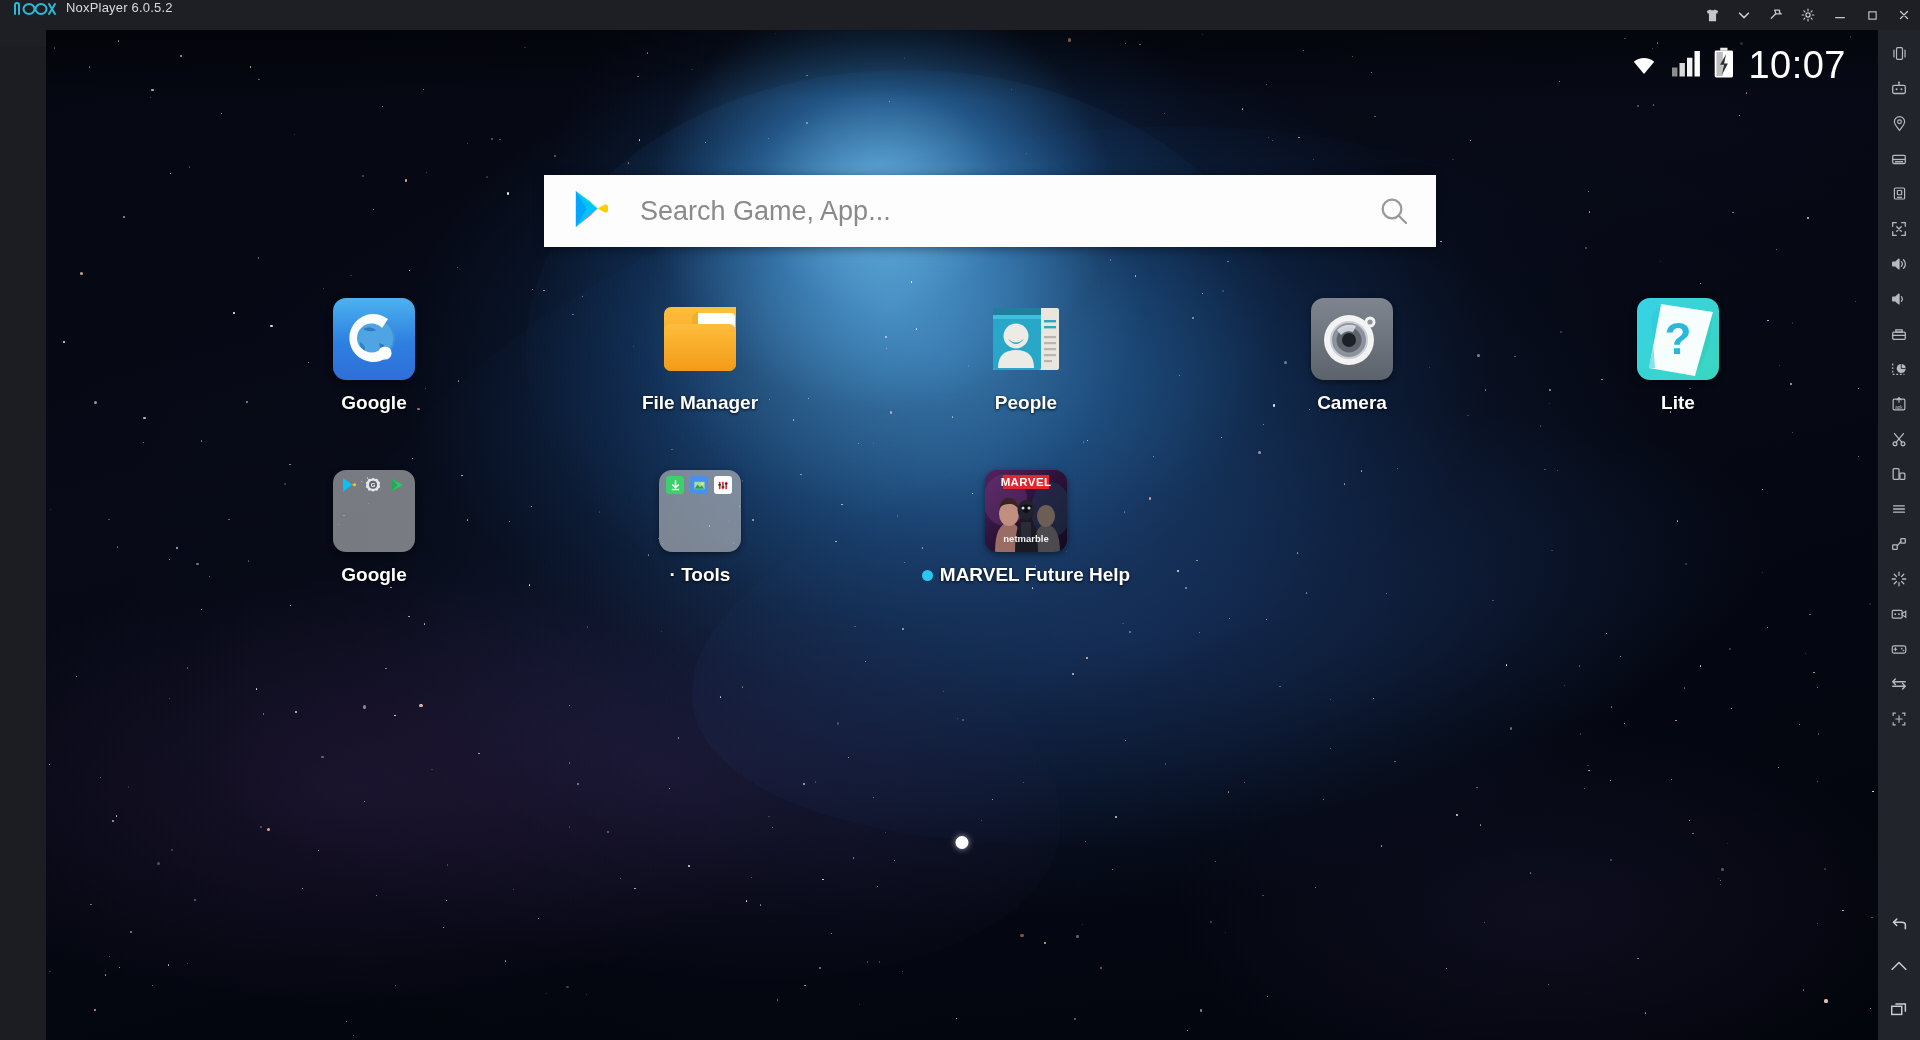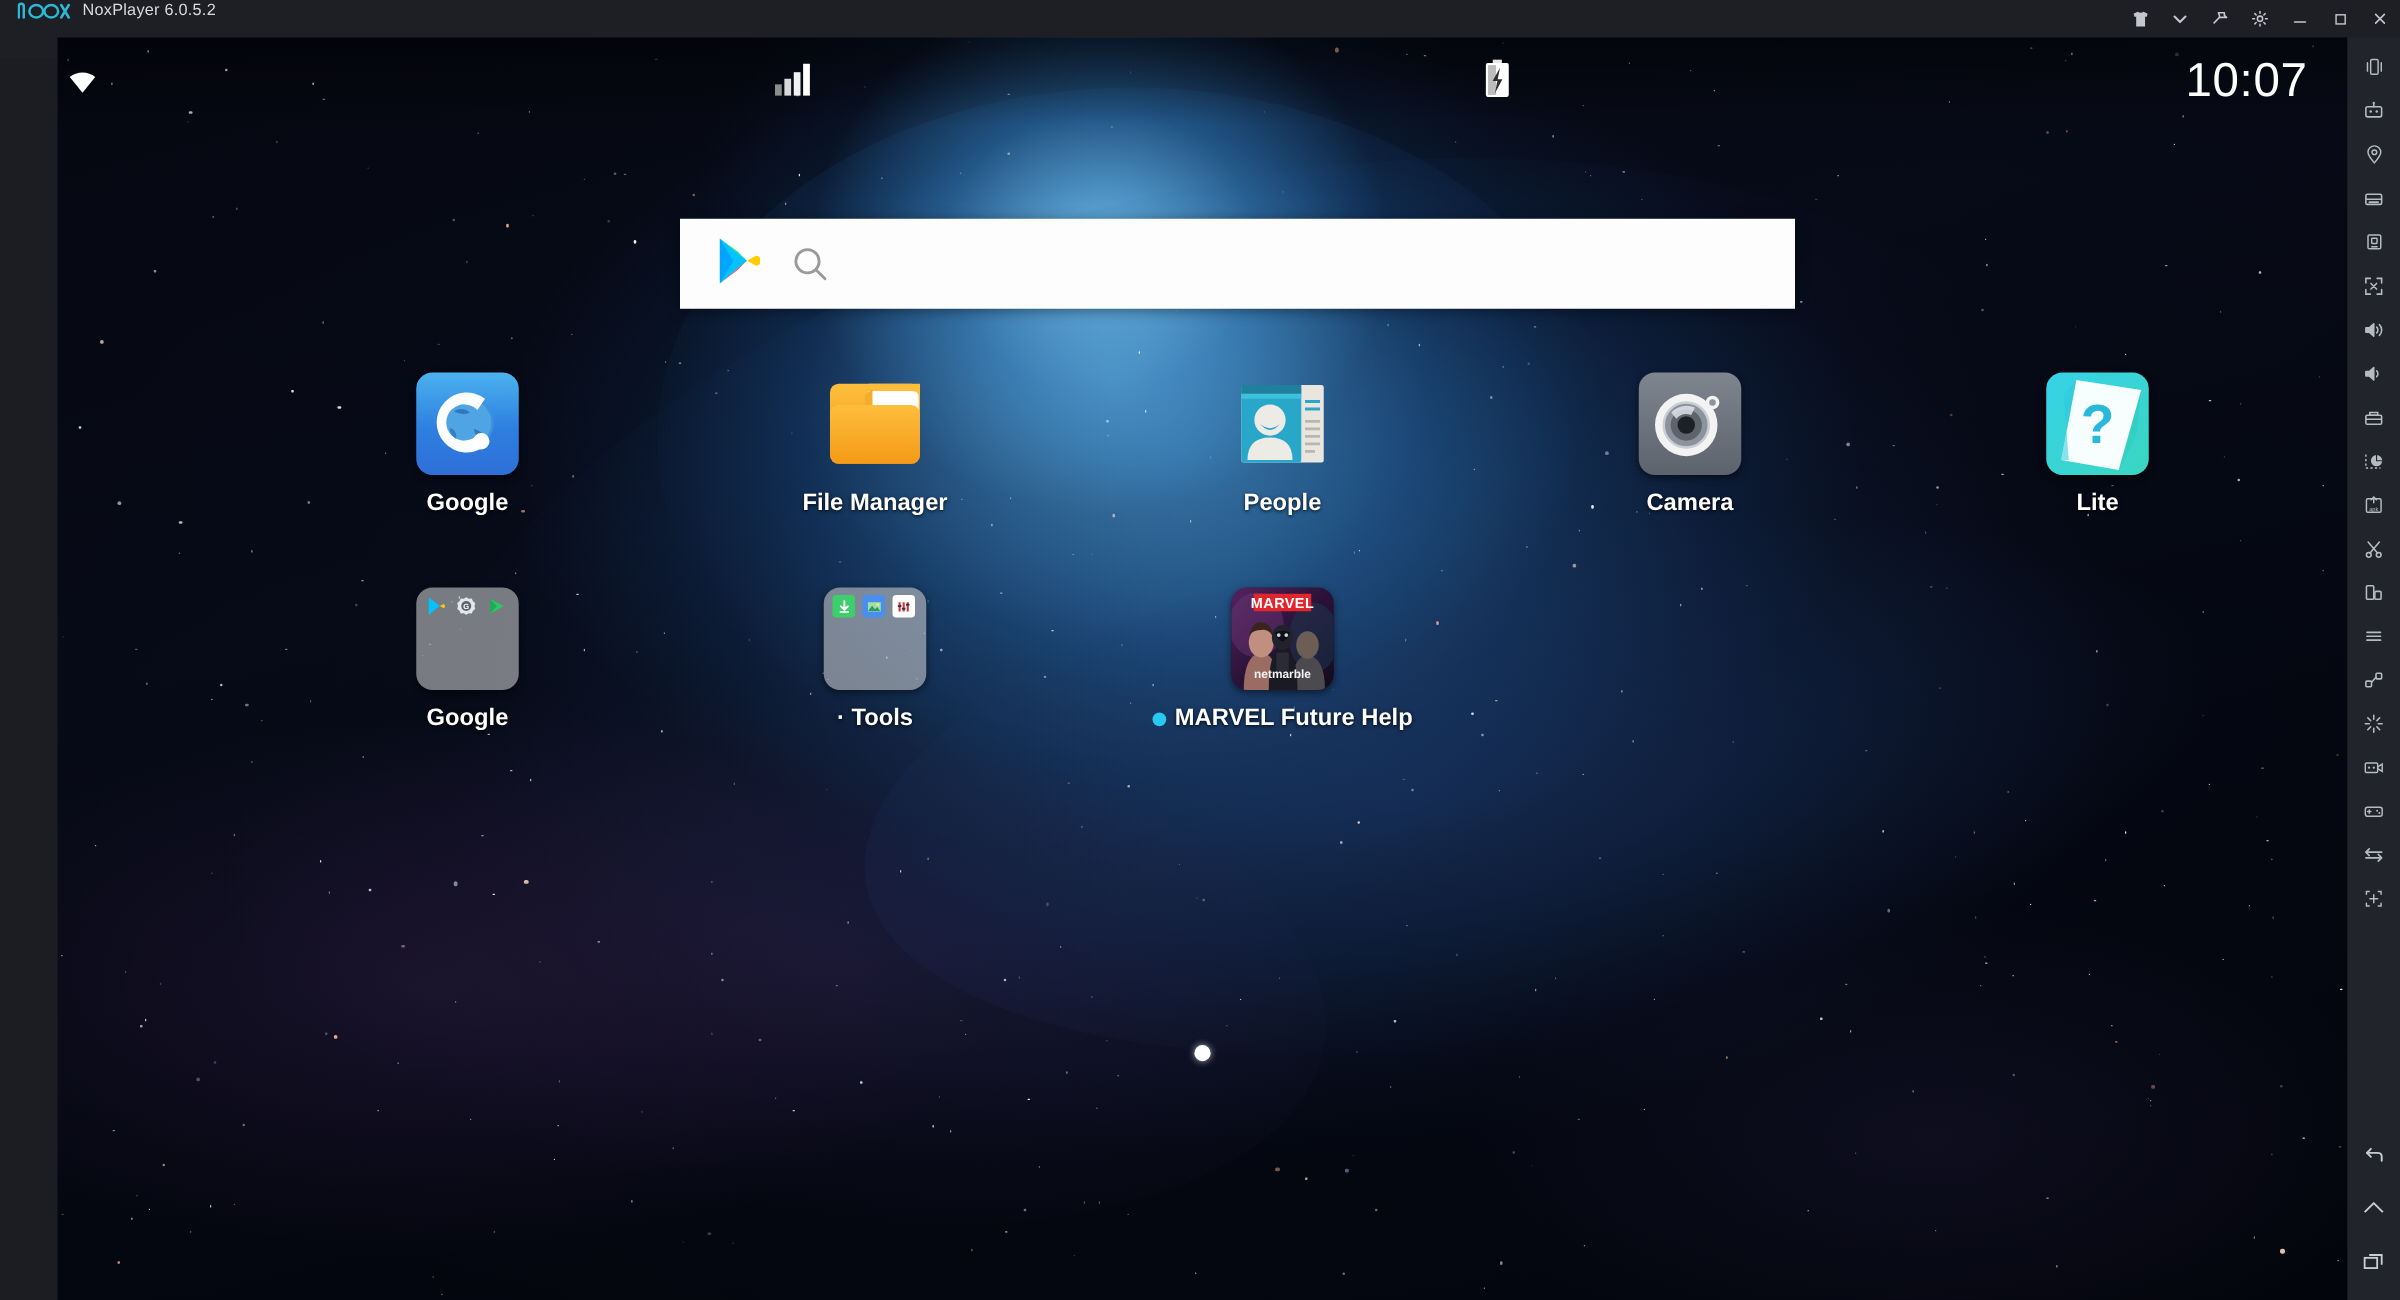--- a/index.html
+++ b/index.html
@@ -48,21 +48,21 @@
     background:radial-gradient(ellipse at 40% 50%, rgba(25,55,105,.5) 0%, rgba(0,0,0,0) 70%);
     transform:rotate(-9deg); }
   #sw4 { left:120px; top:520px; width:900px; height:420px;
     background:radial-gradient(ellipse at 55% 50%, rgba(60,40,90,.30) 0%, rgba(0,0,0,0) 70%);
     transform:rotate(10deg); }
   #stars { position:absolute; inset:0; pointer-events:none; }
   .st { position:absolute; border-radius:50%; background:#fff; }
 
   
   #statusbar { position:absolute; right:0; top:0; width:100%; height:70px;
-    display:flex; align-items:center; justify-content:space-between; padding-right:32px;
+    display:flex; align-items:center; justify-content:flex-end; padding-right:32px;
     background:linear-gradient(180deg, rgba(0,0,0,.42) 0%, rgba(0,0,0,0) 100%); }
   #clock { color:#fff; font-size:38px; margin-left:12px; letter-spacing:.5px; }
 
   
   #searchbar { position:absolute; left:498px; top:145px; width:892px; height:72px;
     background:#fdfdfd; display:flex; align-items:center;
     box-shadow:0 2px 10px rgba(0,0,0,.42); }
   #search-input { flex:1; border:none; outline:none; background:transparent;
     font-size:27px; color:#5a5a5a; font-family:"Liberation Sans", sans-serif;
     padding-left:8px; }
@@ -632,20 +632,21 @@
     <span id="play-badge">
       <svg width="36" height="40" viewBox="0 0 30 34">
         <path d="M3 1.6 L21.5 16.6 L3 32.2 Z" fill="#00c3ff"></path>
         <path d="M3 1.6 L21.5 16.6 L3 32.2 Z" fill="none"></path>
         <path d="M3 1.6 L15.2 10.6 L21.3 16.6 L3 1.6 Z" fill="#00e676"></path>
         <path d="M3 32.2 L15.2 22.7 L21.3 16.6 L3 32.2 Z" fill="#ff3a44"></path>
         <path d="M21.4 16.6 L27.6 13.2 A2.6 2.6 0 0 1 27.6 20 Z" fill="#ffcd00"></path>
         <path d="M3 1.6 L3 32.2 L12 16.9 Z" fill="#00a0ff" opacity=".85"></path>
       </svg>
     </span>
+    <input id="search-input" type="text" placeholder="Search Game, App..." style="">
     <span id="search-go">
       <svg width="32" height="32" viewBox="0 0 24 24" fill="none" stroke="#9a9a9a" stroke-width="1.7">
         <circle cx="10.5" cy="10.5" r="7"></circle>
         <path d="M15.6 15.6 L21 21" stroke-linecap="round"></path>
       </svg>
     </span>
   </div>
 
   <div id="grid">
 

